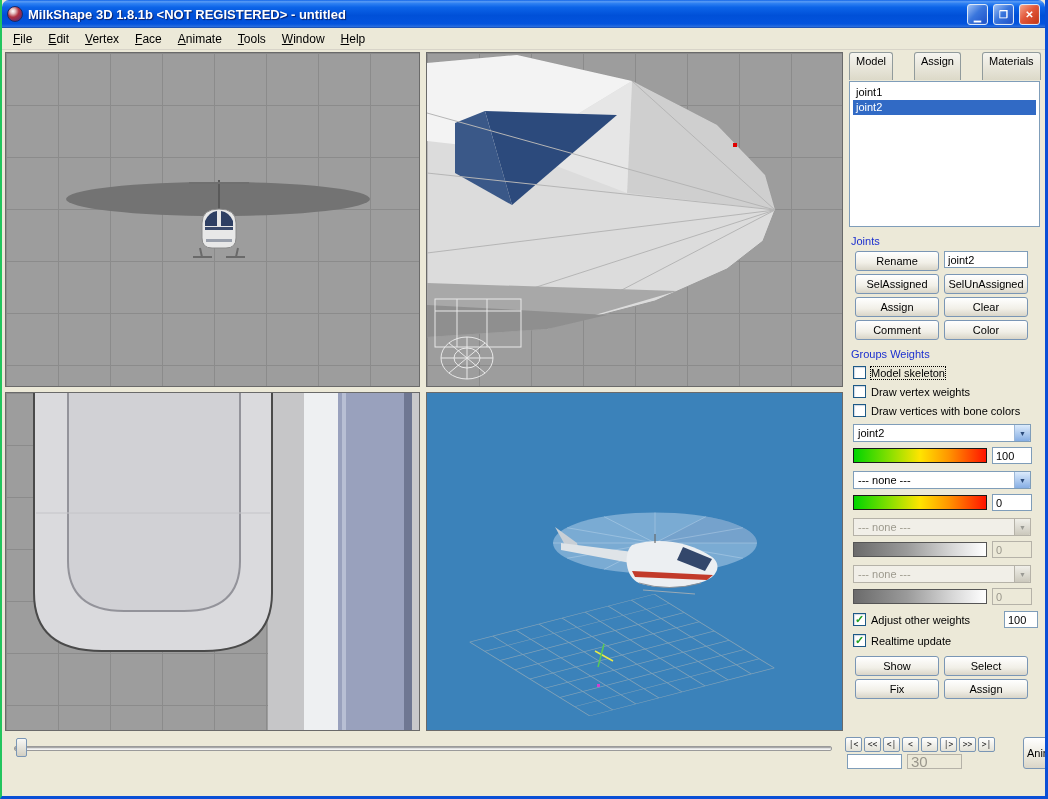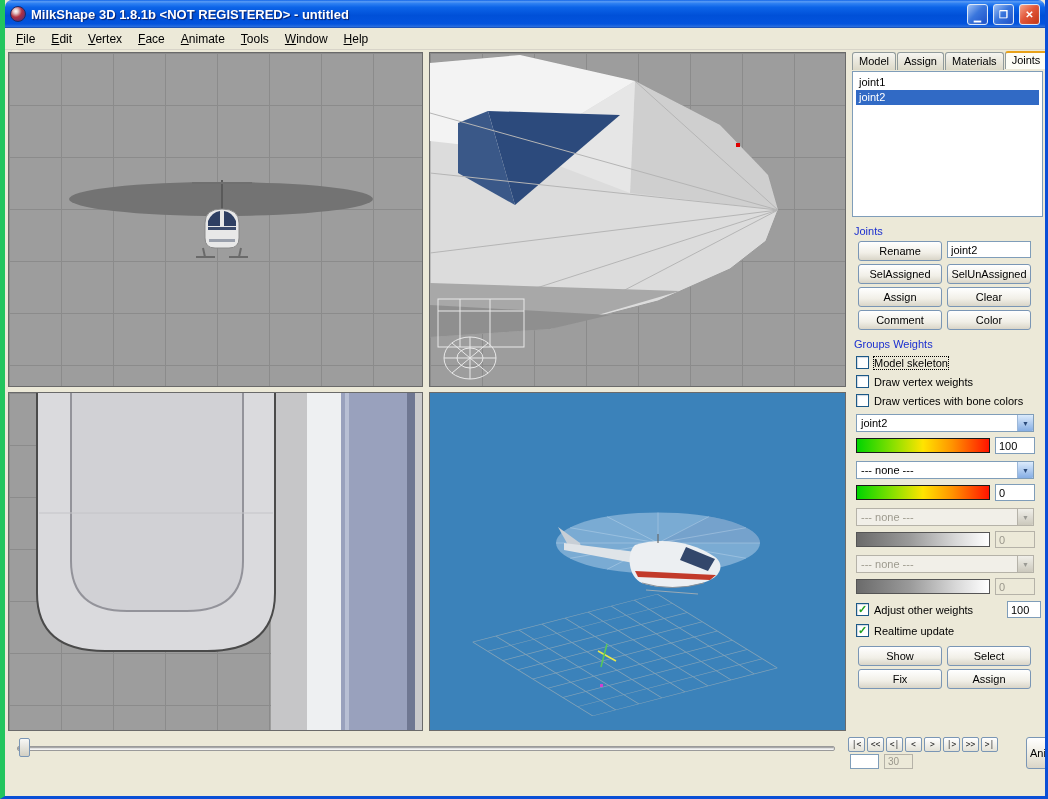--- a/index.html
+++ b/index.html
@@ -1,19 +1,19 @@
 <!DOCTYPE html>
 <html><head>
 <meta charset="utf-8">
 <style>
   * { margin:0; padding:0; box-sizing:border-box; }
   html,body { background:#3a6ea5; }
   body { font-family:"Liberation Sans", sans-serif; }
   .window { position:relative; width:1048px; height:799px; background:#ece9d8;
-            border-left:5px solid #22c55e; border-right:3px solid #0a4fd6; border-bottom:3px solid #0a4fd6;
+            border-left:2px solid #22c55e; border-right:3px solid #0a4fd6; border-bottom:3px solid #0a4fd6;
             overflow:hidden; }
 
   
   .titlebar { height:28px; display:flex; align-items:center; gap:5px; padding:0 5px;
     border-radius:7px 7px 0 0;
     background:linear-gradient(180deg,#0f63e8 0%,#5a9cf5 6%,#2f81f2 12%,#0c64e8 26%,#0050d8 55%,#0353dd 85%,#2a6fe0 96%,#123e9a 100%); }
   .app-icon { width:16px; height:16px; border-radius:50%;
     background:radial-gradient(circle at 35% 30%, #ffffff 0%, #e5c5c5 18%, #b03040 45%, #402a80 100%);
     border:1px solid #1a2a66; }
   .title-text { flex:1; color:#fff; font-weight:bold; font-size:13px; text-shadow:1px 1px 1px #0a1e63;
@@ -38,21 +38,21 @@
   .vp-front   { left:3px;   top:52px;  width:415px; height:335px; }
   .vp-side    { left:424px; top:52px;  width:417px; height:335px; }
   .vp-close   { left:3px;   top:392px; width:415px; height:339px; }
   .vp-persp   { left:424px; top:392px; width:417px; height:339px; background:#3b82ba; }
   .viewport svg { position:absolute; left:0; top:0; }
   .splitter-v { position:absolute; left:418px; top:52px; width:6px; height:679px; }
   .splitter-h { position:absolute; left:3px; top:387px; width:838px; height:5px; }
 
   
   .right-panel { position:absolute; left:845px; top:52px; width:197px; height:679px; font-size:11px; }
-  .tabs { display:flex; height:18px; padding-left:2px; }
+  .tabs { display:flex; height:28px; padding-left:2px;gap:20px; }
   .tab { padding:2px 6px 0 6px; border:1px solid #919b9c; border-bottom:none; border-radius:3px 3px 0 0;
     background:linear-gradient(#f6f5f0,#dcd9c8); margin-right:1px; font-size:11px; }
   .tab.active { background:#fdfdf6; border-top:2px solid #e8a21a; padding-top:1px; position:relative; top:-1px; }
   .joint-list { background:#fff; border:1px solid #7f9db9; height:146px; margin:1px 4px 0 2px; padding:3px;
     overflow:hidden; }
   .joint-item { padding:1px 3px; line-height:13px; }
   .joint-item.selected { background:#316ac5; color:#fff; }
   .section-label { color:#1b2fcf; margin:8px 0 4px 4px; }
   .btn-grid { display:grid; grid-template-columns:84px 84px; gap:3px 5px; margin-left:8px; }
   .xp-btn { height:20px; font-size:11px; border:1px solid #7a96b5; border-radius:3px; color:#000;
@@ -83,21 +83,21 @@
   
   .transport { position:absolute; left:0; top:733px; width:1042px; height:38px; }
   .slider-track { position:absolute; left:12px; top:13px; width:818px; height:5px; background:#fff;
     border:1px solid #9a9a9a; border-radius:2px; box-shadow:inset 1px 1px 2px #8a8a8a; }
   .slider-thumb { position:absolute; left:14px; top:5px; width:11px; height:19px;
     background:linear-gradient(#f8f8f6,#d2cfc2); border:1px solid #7a96b5; border-radius:2px; }
   .playback { position:absolute; left:843px; top:4px; display:flex; gap:2px; }
   .pb-btn { width:17px; height:15px; font-size:8px; padding:0; border:1px solid #7a96b5; border-radius:2px;
     background:linear-gradient(#ffffff,#e3e1d6); font-family:"DejaVu Sans Mono",monospace; color:#2a2a2a; }
   .frame-fields { position:absolute; left:845px; top:21px; display:flex; gap:5px; }
-  .frame-fields .field { width:29px; height:15px; font-size:10px; }
+  .frame-fields .field { width:55px; height:15px; font-size:15px; }
   .anim-btn { position:absolute; left:1021px; top:4px; width:33px; height:32px; font-size:11px;
     border:1px solid #7a96b5; border-radius:3px; background:linear-gradient(#ffffff,#ece9dd 60%,#d9d5c8); }
 
   
   .statusbar { position:absolute; left:0; bottom:0; width:1042px; height:25px; background:#ece9d8;
     border-top:1px solid #fff; display:flex; align-items:center; font-size:11px; }
   .coords { margin-left:8px; width:185px; }
   .status-msg { margin-left:14px; flex:1; }
   .status-right { width:96px; height:17px; margin-right:8px; background:#fdfdfb;
     border:1px solid #aba896; box-shadow:inset 1px 1px 2px #c9c5b5; }

